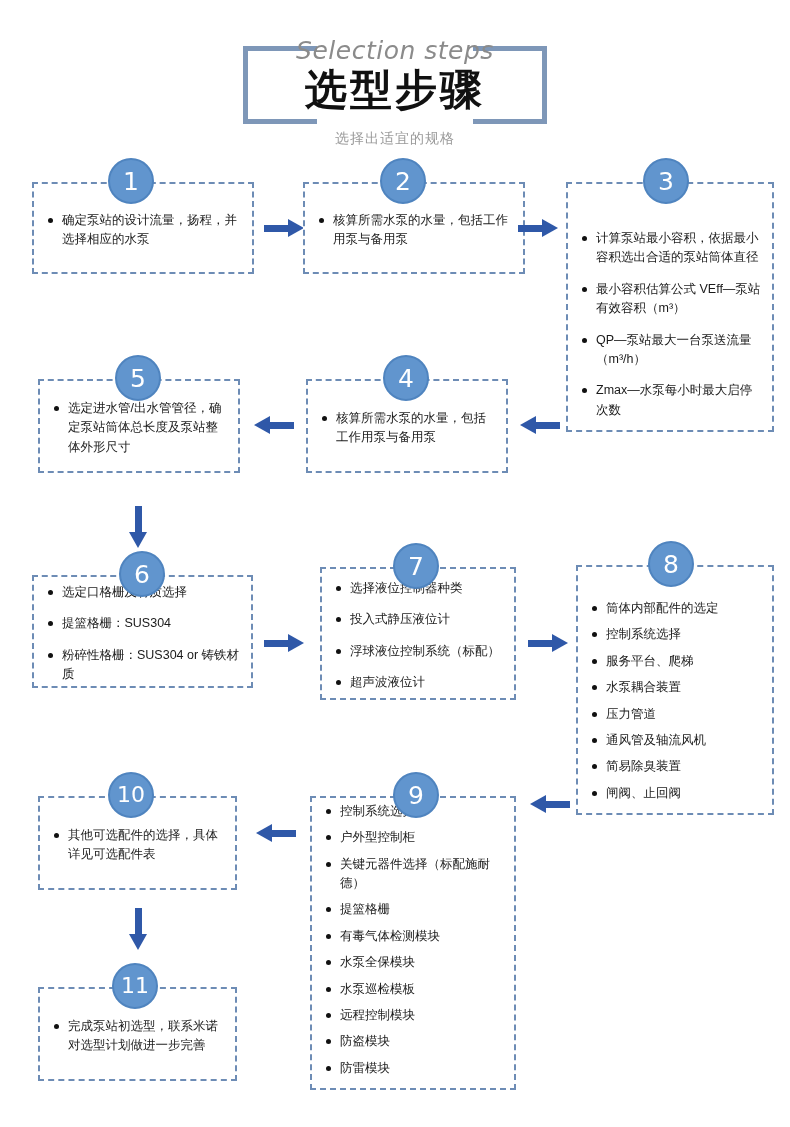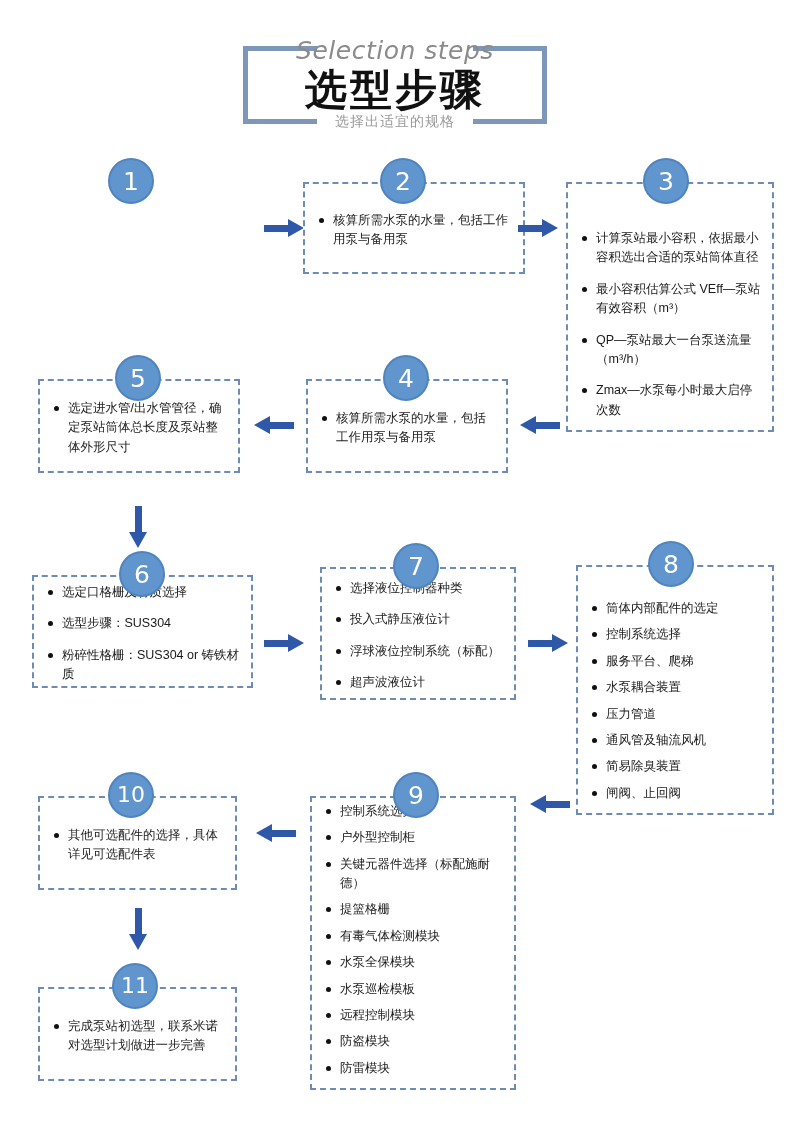--- a/index.html
+++ b/index.html
@@ -22,21 +22,21 @@
     font-style: italic; font-size: 25px; font-weight: 500;
     color: #8b8b8b; letter-spacing: 0.5px;
   }
   .hdr-cn {
     position: absolute; left: 0; top: 62px; width: 790px; text-align: center;
     font-family: "DejaVu Sans", sans-serif;
     font-size: 42px; font-weight: bold; 
     color: #111111; letter-spacing: 3px;
   }
   .hdr-sub {
-    position: absolute; left: 0; top: 113px; width: 790px; text-align: center;
+    position: absolute; left: 0; top: 130px; width: 790px; text-align: center;
     font-size: 14px; color: #9a9a9a; letter-spacing: 1px;
   }
 
   
   .step-box {
     position: absolute;
     border: 2px dashed #6d8cb5;
     background: #ffffff;
   }
   .badge {
@@ -99,20 +99,25 @@
 
   <div class="header">
     <div class="bracket bracket-left"></div>
     <div class="bracket bracket-right"></div>
     <div class="hdr-en">Selection steps</div>
     <div class="hdr-cn">选型步骤</div>
     <div class="hdr-sub">选择出适宜的规格</div>
   </div>
 
   <div class="badge" style="left:108px; top:158px;">1</div>
+  <div class="step-box" style="left:32px; top:182px; width:222px; height:92px;">
+    <div class="bullets">
+      <div class="bullet">确定泵站的设计流量，扬程，并选择相应的水泵</div>
+    </div>
+  </div>
 
   <div class="arrow arrow-r" style="left:264px; top:219px; width:42px; height:19px;">
     <div class="shaft"></div>
       <div class="head"></div>
   </div>
 
   <div class="badge" style="left:380px; top:158px;">2</div>
   <div class="step-box" style="left:303px; top:182px; width:222px; height:92px;">
     <div class="bullets">
       <div class="bullet">核算所需水泵的水量，包括工作用泵与备用泵</div>
@@ -160,21 +165,21 @@
 
   <div class="arrow arrow-d" style="left:129px; top:506px; width:19px; height:44px;">
     <div class="shaft"></div>
       <div class="head"></div>
   </div>
 
   <div class="badge" style="left:119px; top:551px;">6</div>
   <div class="step-box" style="left:32px; top:575px; width:221px; height:113px;">
     <div class="bullets">
       <div class="bullet loose">选定口格栅及材质选择</div>
-      <div class="bullet loose">选型步骤：SUS304</div>
+      <div class="bullet loose">提篮格栅：SUS304</div>
       <div class="bullet">粉碎性格栅：SUS304 or 铸铁材质</div>
     </div>
   </div>
 
   <div class="arrow arrow-r" style="left:264px; top:634px; width:42px; height:19px;">
     <div class="shaft"></div>
       <div class="head"></div>
   </div>
 
   <div class="badge" style="left:393px; top:543px;">7</div>

